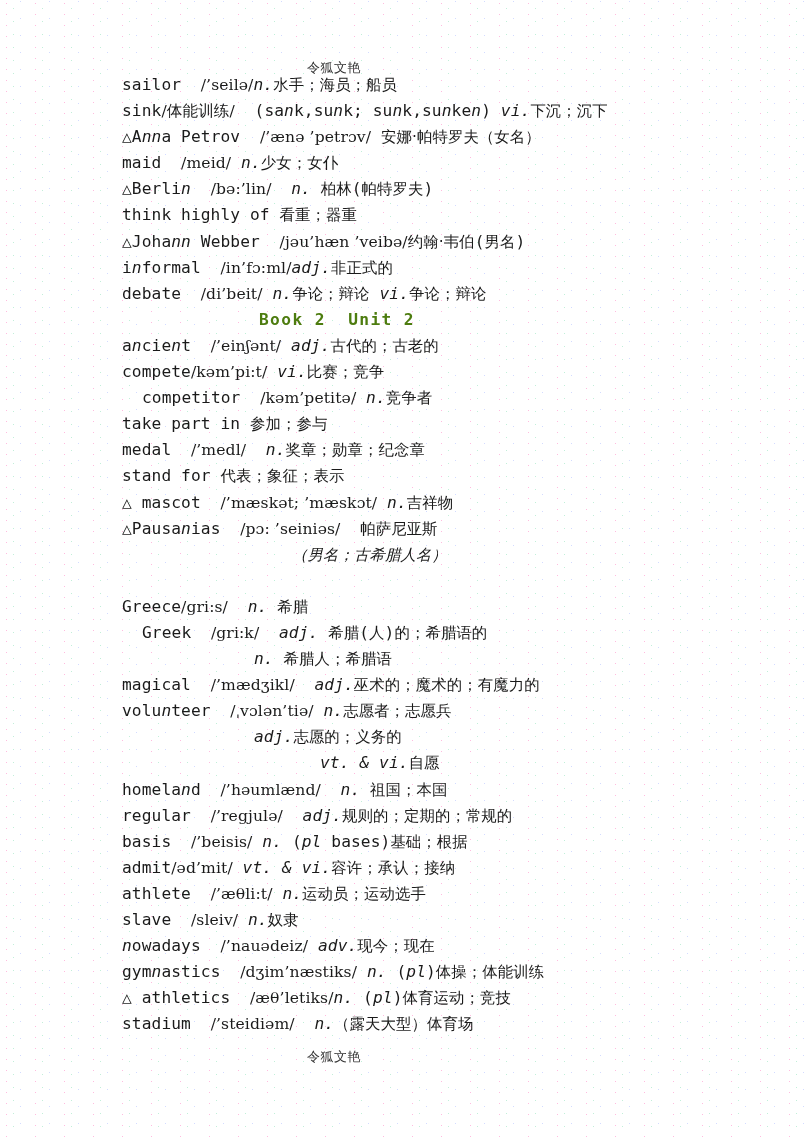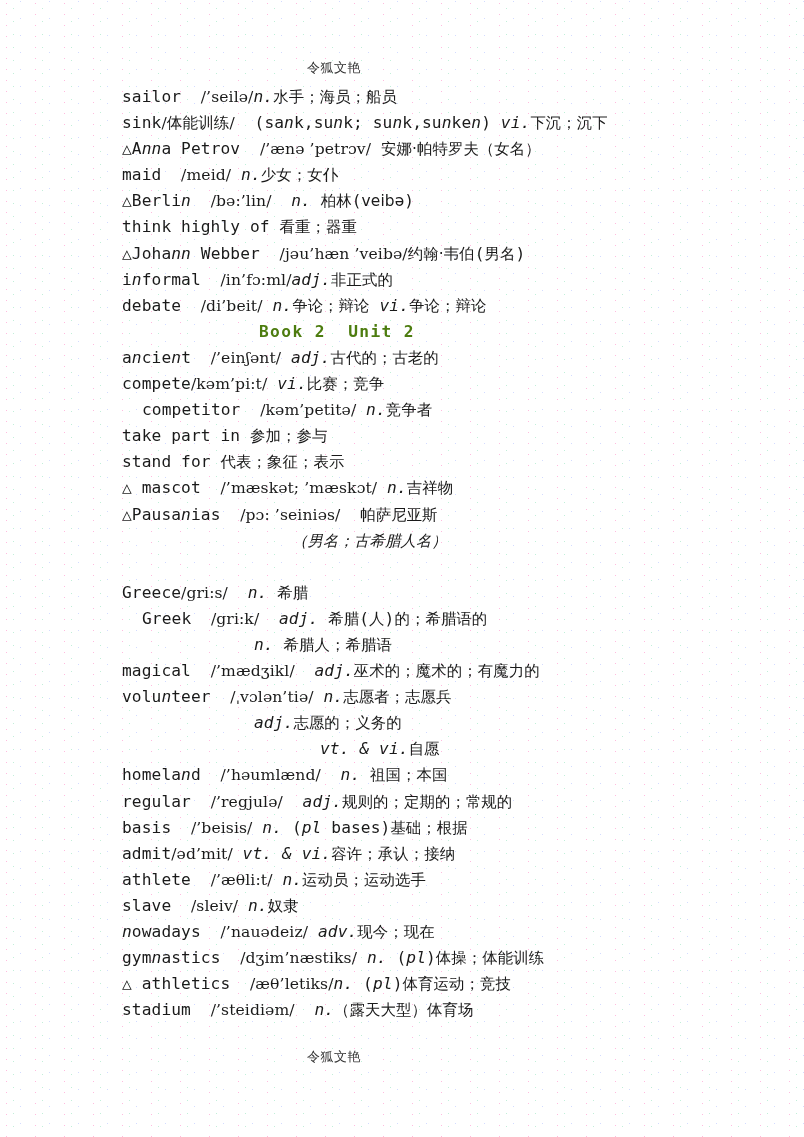--- a/index.html
+++ b/index.html
@@ -49,21 +49,21 @@
     font-family: "DejaVu Sans", "Liberation Sans", sans-serif;
     font-size: 13px;
     color: #333333;
     letter-spacing: 0.5px;
   }
   #running-head-top { top: 59px; }
   #running-head-bottom { top: 1048px; }
 
   #entry-list {
     position: absolute;
-    top: 84px;
+    top: 72px;
     left: 122px;
     width: 600px;
   }
 
   .entry-line {
     font-size: 16.2px;
     line-height: 26.1px;
     white-space: pre;
     color: #1a1a1a;
     letter-spacing: 0.1px;
@@ -95,30 +95,31 @@
 
 <div id="page">
 
   <div class="running-head" id="running-head-top">令狐文艳</div>
 
   <div id="entry-list">
       <div class="entry-line">sailor  <span class="ph">/’seilə/</span><span class="ital">n.</span><span class="cjk">水手；海员；船员</span></div>
       <div class="entry-line"><span class="w-bold">sink</span><span class="ph">/体能训练/</span>  (sa<span class="ital">n</span>k,su<span class="ital">n</span>k; su<span class="ital">n</span>k,su<span class="ital">n</span>ke<span class="ital">n</span>) <span class="ital">vi.</span><span class="cjk">下沉；沉下</span></div>
       <div class="entry-line">△A<span class="ital">n</span><span class="ital">n</span>a Petrov  <span class="ph">/’ænə ’petrɔv/</span> <span class="cjk">安娜·帕特罗夫（女名）</span></div>
       <div class="entry-line">maid  <span class="ph">/meid/</span> <span class="ital">n.</span><span class="cjk">少女；女仆</span></div>
-      <div class="entry-line">△Berli<span class="ital">n</span>  <span class="ph">/bə:’lin/</span>  <span class="ital">n.</span> <span class="cjk">柏林</span>(<span class="cjk">veibə</span>)</div>
+      <div class="entry-line">△Berli<span class="ital">n</span>  <span class="ph">/bə:’lin/</span>  <span class="ital">n.</span> <span class="cjk">柏林</span>(<span class="cjk">帕特罗夫</span>)</div>
       <div class="entry-line"><span class="w-bold">think highly of</span> <span class="cjk">看重；器重</span></div>
       <div class="entry-line">△Joha<span class="ital">n</span><span class="ital">n</span> Webber  <span class="ph">/jəu’hæn ’veibə/</span><span class="cjk">约翰·韦伯</span>(<span class="cjk">男名</span>)</div>
       <div class="entry-line">i<span class="ital">n</span>formal  <span class="ph">/in’fɔ:ml/</span><span class="ital">adj.</span><span class="cjk">非正式的</span></div>
       <div class="entry-line">debate  <span class="ph">/di’beit/</span> <span class="ital">n.</span><span class="cjk">争论；辩论</span> <span class="ital">vi.</span><span class="cjk">争论；辩论</span></div>
       <div class="entry-line section-title">Book 2  Unit 2</div>
       <div class="entry-line">a<span class="ital">n</span>cie<span class="ital">n</span>t  <span class="ph">/’einʃənt/</span> <span class="ital">adj.</span><span class="cjk">古代的；古老的</span></div>
       <div class="entry-line"><span class="w-bold">compete</span><span class="ph">/kəm’pi:t/</span> <span class="ital">vi.</span><span class="cjk">比赛；竞争</span></div>
       <div class="entry-line ind-1">competitor  <span class="ph">/kəm’petitə/</span> <span class="ital">n.</span><span class="cjk">竞争者</span></div>
       <div class="entry-line"><span class="w-bold">take part in</span> <span class="cjk">参加；参与</span></div>
+      <div class="entry-line">medal  <span class="ph">/’medl/</span>  <span class="ital">n.</span><span class="cjk">奖章；勋章；纪念章</span></div>
       <div class="entry-line"><span class="w-bold">stand for</span> <span class="cjk">代表；象征；表示</span></div>
       <div class="entry-line">△ mascot  <span class="ph">/’mæskət; ’mæskɔt/</span> <span class="ital">n.</span><span class="cjk">吉祥物</span></div>
       <div class="entry-line">△Pausa<span class="ital">n</span>ias  <span class="ph">/pɔ: ’seiniəs/</span>  <span class="cjk">帕萨尼亚斯</span></div>
       <div class="entry-line ind-2"><span class="cjk">（男名；古希腊人名）</span></div>
       <div class="entry-line"> </div>
       <div class="entry-line">Greece<span class="ph">/gri:s/</span>  <span class="ital">n.</span> <span class="cjk">希腊</span></div>
       <div class="entry-line ind-1">Greek  <span class="ph">/gri:k/</span>  <span class="ital">adj.</span> <span class="cjk">希腊</span>(<span class="cjk">人</span>)<span class="cjk">的；希腊语的</span></div>
       <div class="entry-line ind-3"><span class="ital">n.</span> <span class="cjk">希腊人；希腊语</span></div>
       <div class="entry-line">magical  <span class="ph">/’mædʒikl/</span>  <span class="ital">adj.</span><span class="cjk">巫术的；魔术的；有魔力的</span></div>
       <div class="entry-line">volu<span class="ital">n</span>teer  <span class="ph">/ˌvɔlən’tiə/</span> <span class="ital">n.</span><span class="cjk">志愿者；志愿兵</span></div>

